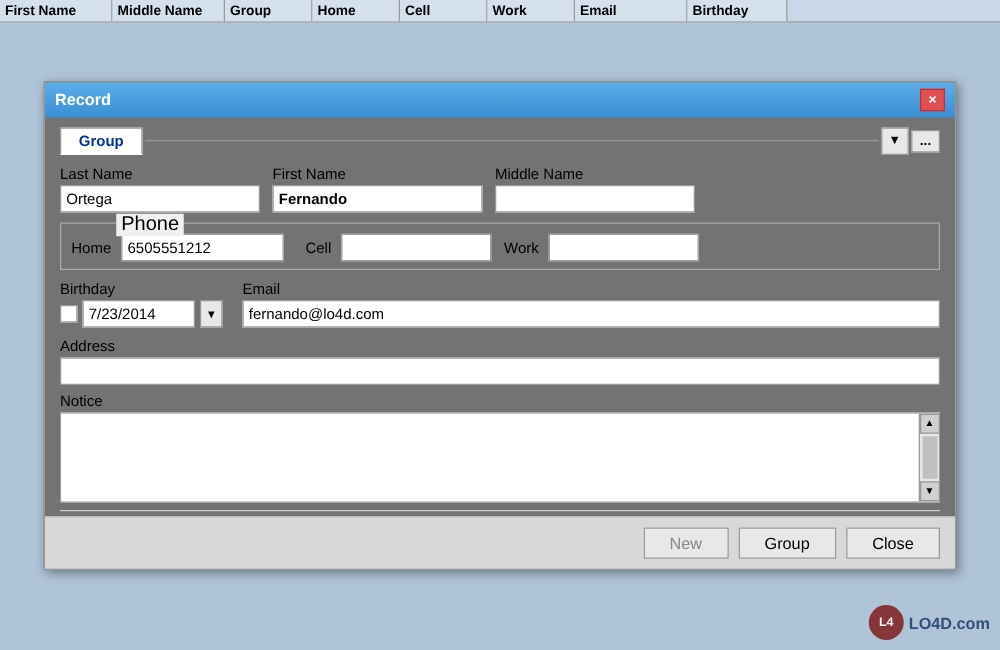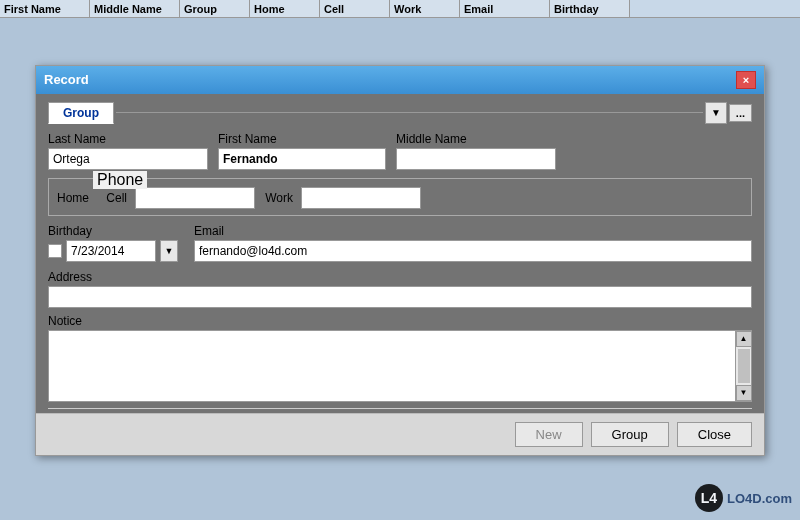--- a/index.html
+++ b/index.html
@@ -44,23 +44,23 @@
       bottom: 8px;
       right: 8px;
       display: flex;
       align-items: center;
       gap: 4px;
       opacity: 0.85;
     }
     .watermark-circle {
       width: 28px; height: 28px;
       border-radius: 50%;
-      background: #000000;
-      display: flex; align-items: center; justify-content: center;
-      color: white; font-size: 14px; font-weight: bold;
+      background: #7f1d1d;
+      display: flex; align-items: center; justify-content: center;
+      color: white; font-size: 10px; font-weight: bold;
     }
     .watermark-text {
       color: #1a3a6b;
       font-size: 13px;
       font-weight: bold;
     }
 
     
     .dialog {
       position: relative;
@@ -381,20 +381,21 @@
       <div class="form-group">
         <label>Middle Name</label>
         <input type="text" style="width: 160px;" value="">
       </div>
     </div>
 
     <div class="phone-group">
       <span class="phone-legend">Phone</span>
       <div class="phone-row">
         <label>Home</label>
+        <input type="text" style="width: 130px;" value="6505551212">
         <label>Cell</label>
         <input type="text" style="width: 120px;" value="">
         <label>Work</label>
         <input type="text" style="width: 120px;" value="">
       </div>
     </div>
 
     <div class="birthday-email-row">
       <div class="birthday-section">
         <label>Birthday</label>

